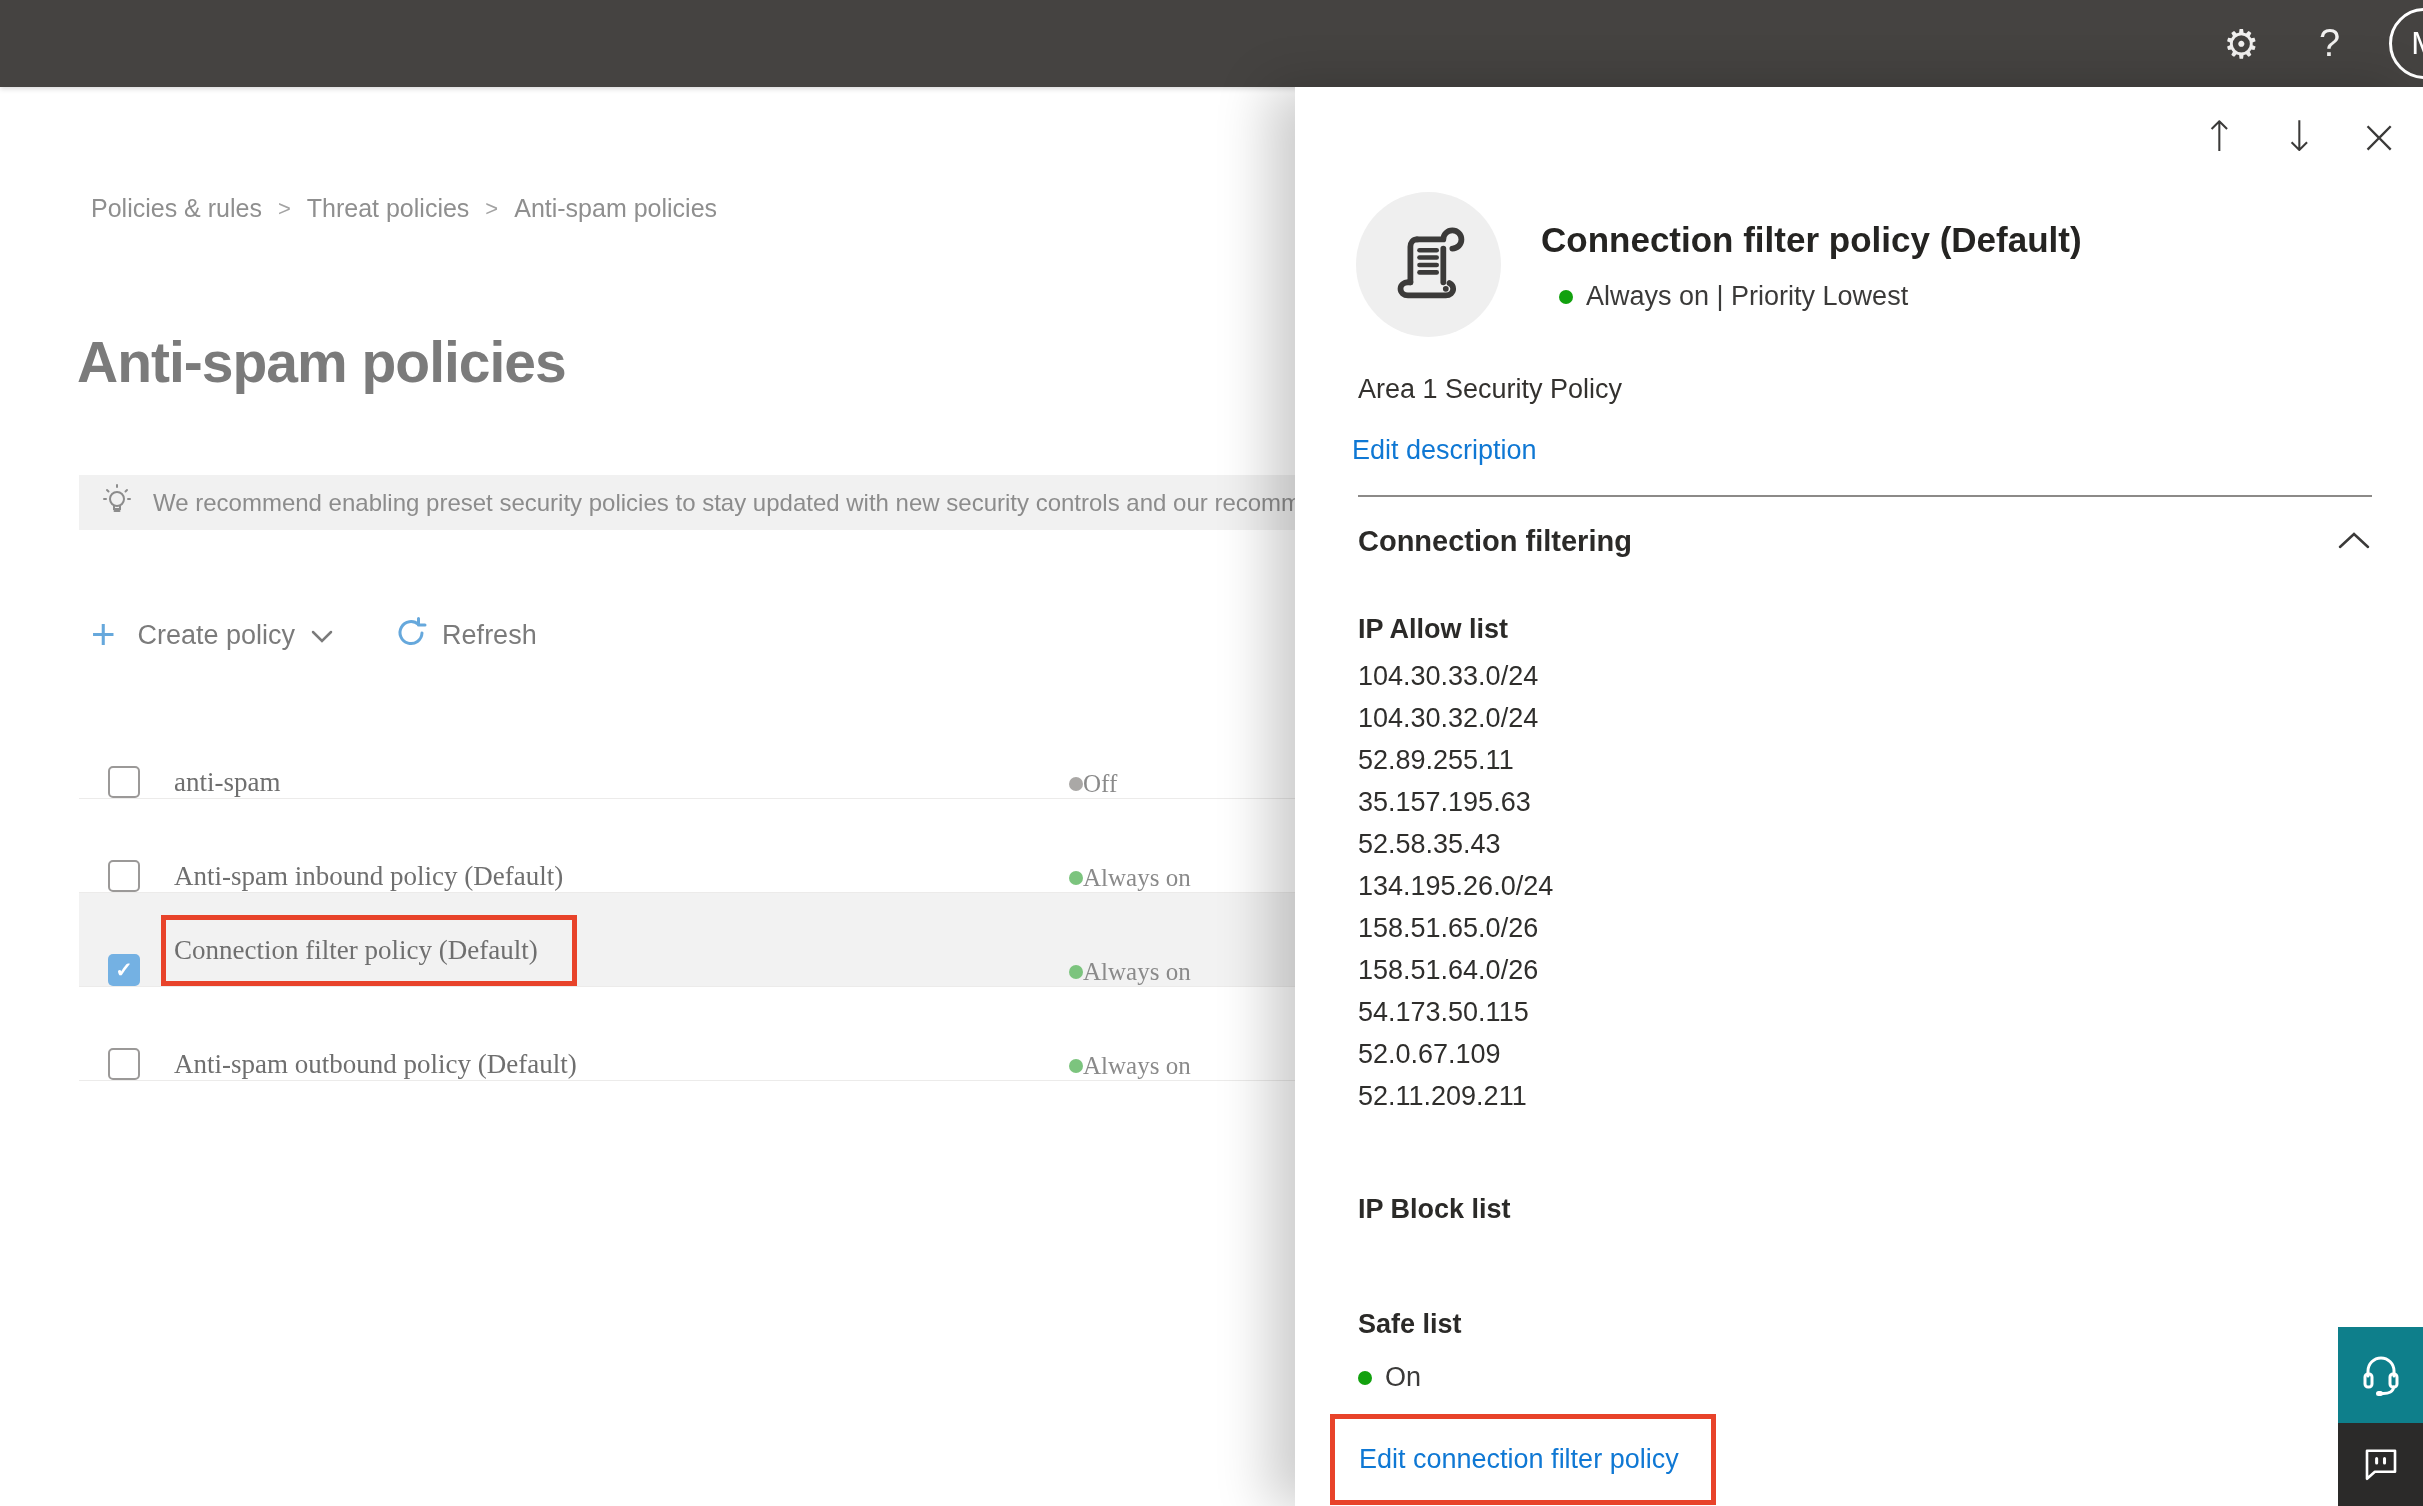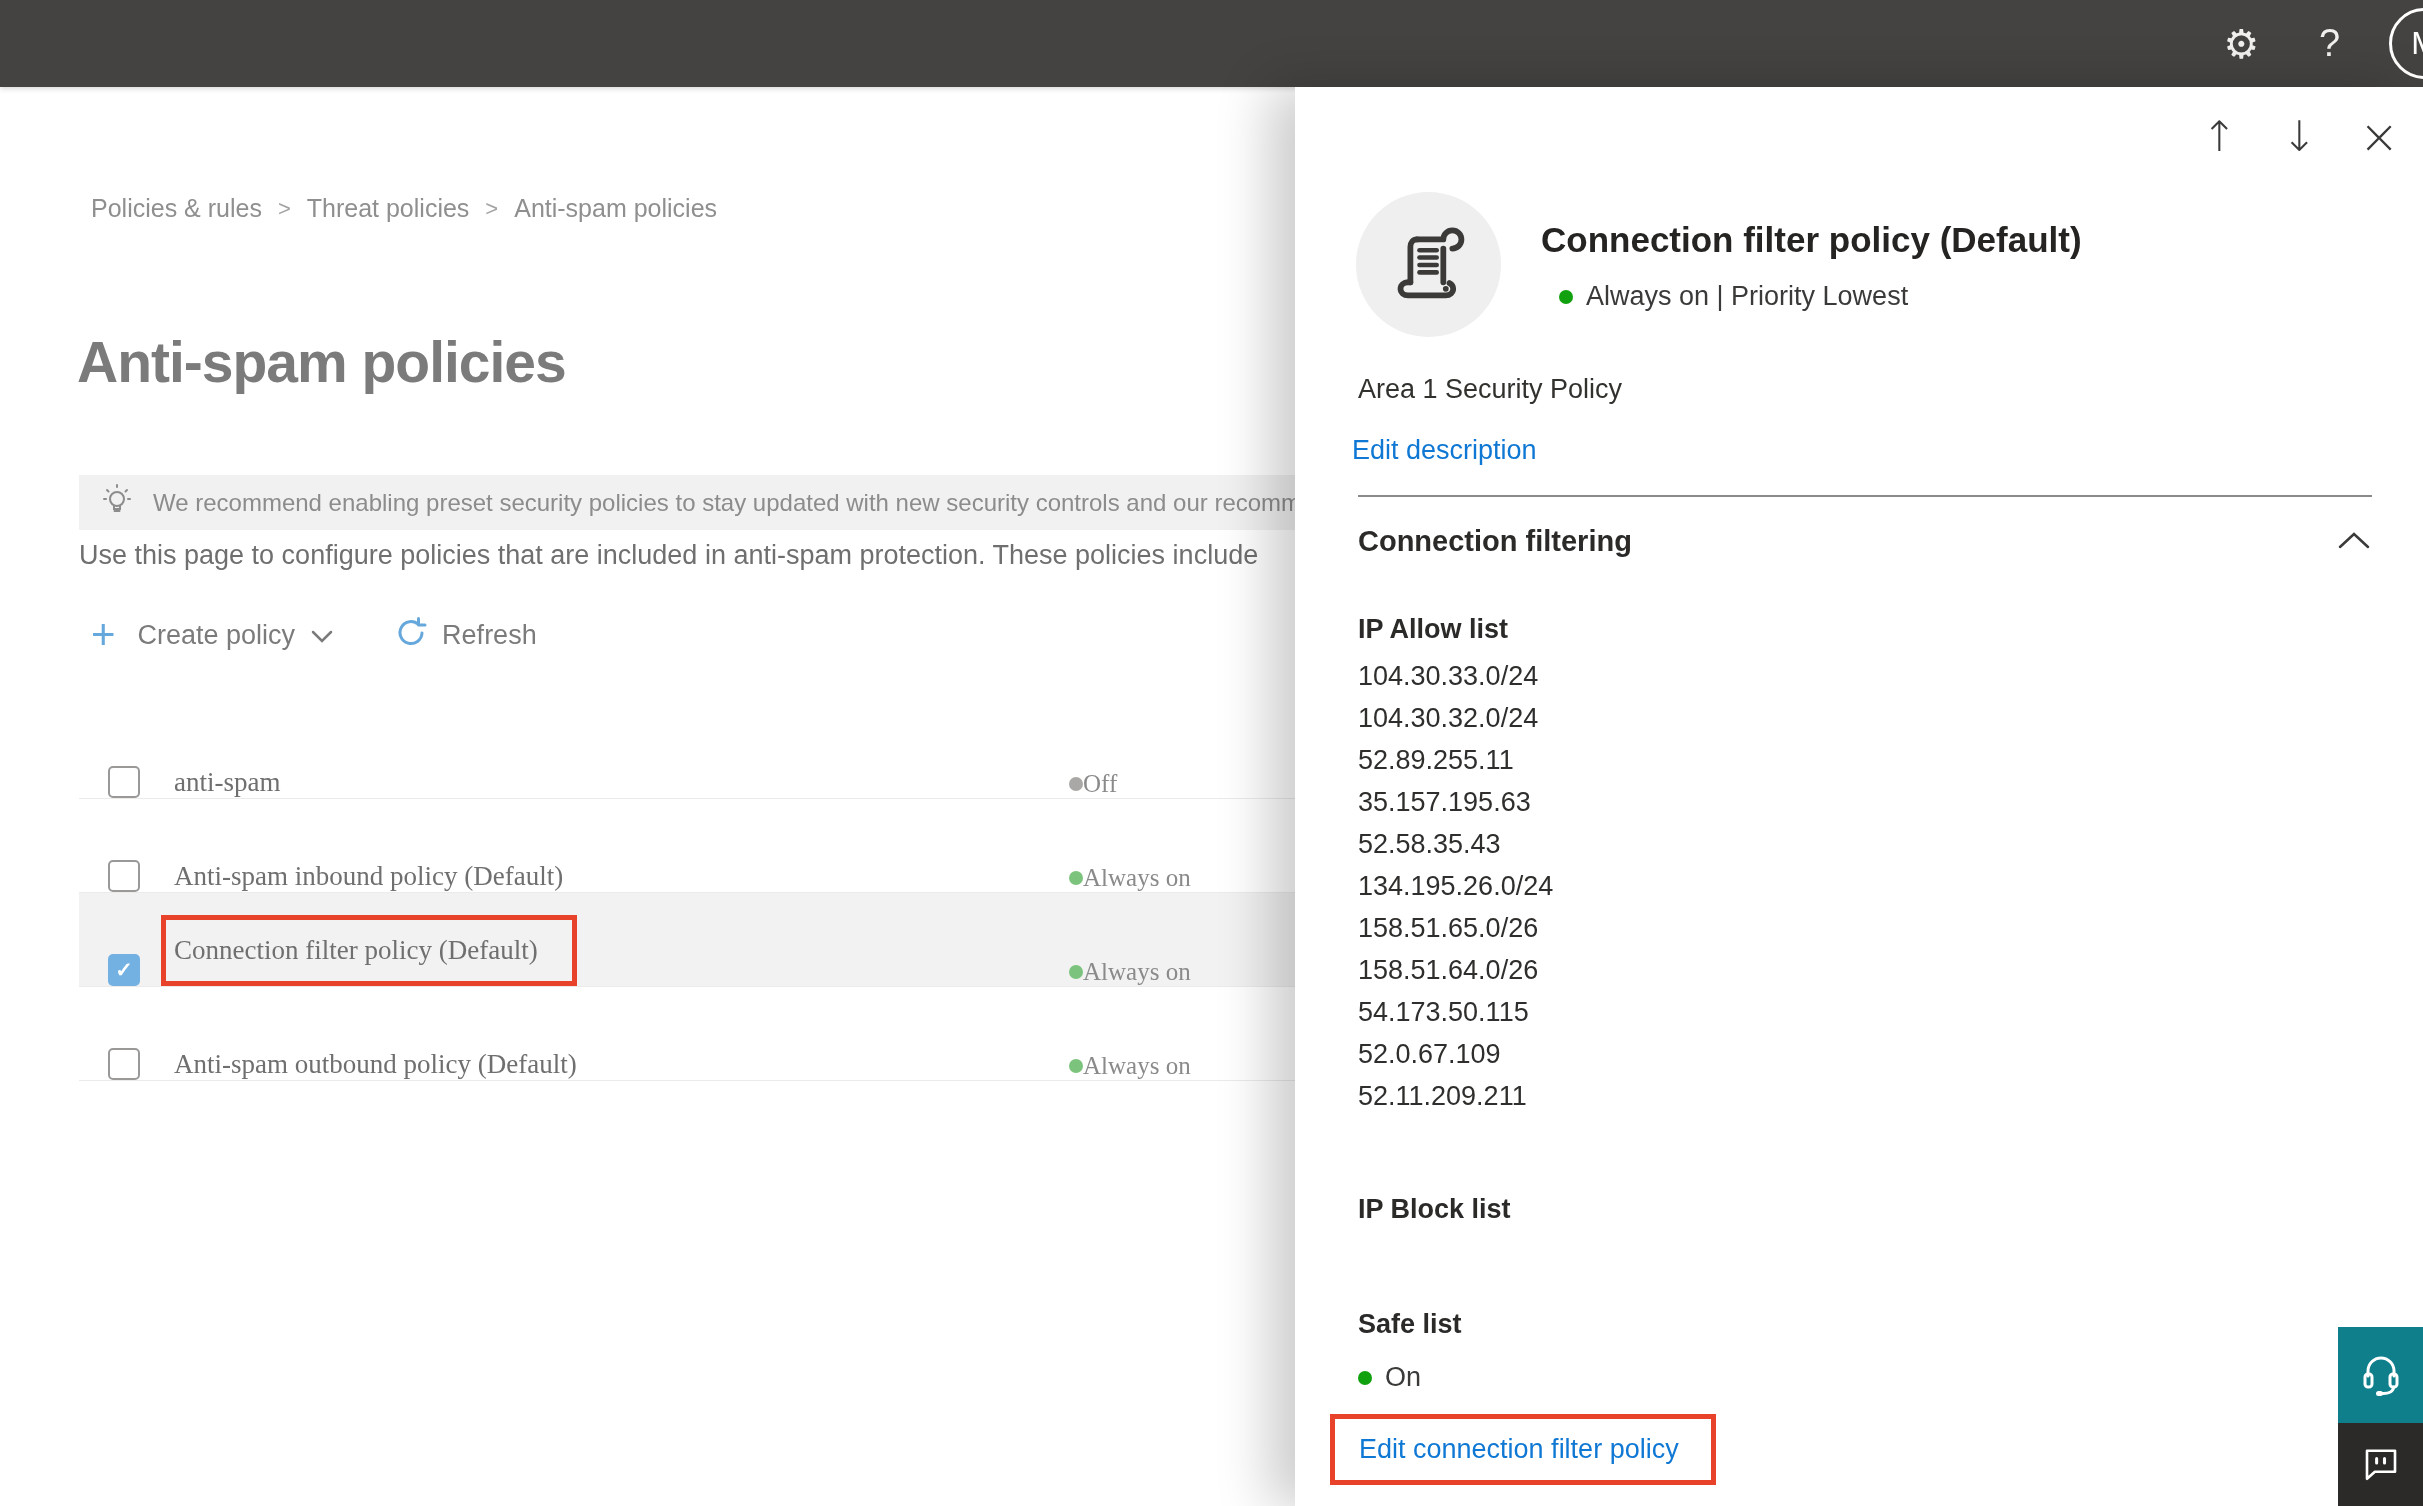--- a/index.html
+++ b/index.html
@@ -86,21 +86,21 @@
   .fly-divider { position:absolute; left:63px; top:408px; width:1014px; height:2px; background:#8c8a88; }
   .fly-section { position:absolute; left:63px; top:438px; font-size:29px; font-weight:700; color:#2b2a28; }
   .fly-chevron { position:absolute; left:1042px; top:444px; cursor:pointer; }
   .fly-allow-label { position:absolute; left:63px; top:527px; font-size:27px; font-weight:700; color:#2b2a28; }
   .fly-ips { position:absolute; left:63px; top:568px; }
   .ip-item { font-size:27px; color:#2f2e2c; line-height:42px; }
   .fly-block-label { position:absolute; left:63px; top:1107px; font-size:27px; font-weight:700; color:#2b2a28; }
   .fly-safe-label { position:absolute; left:63px; top:1222px; font-size:27px; font-weight:700; color:#2b2a28; }
   .fly-on { position:absolute; left:63px; top:1275px; display:flex; align-items:center; gap:13px; }
   .fly-on .stxt { font-size:27px; color:#3b3a39; }
-  .fly-editbox { position:absolute; left:35px; top:1327px; width:386px; height:71px;
+  .fly-editbox { position:absolute; left:35px; top:1327px; width:386px; height:91px;
                  border:5px solid var(--annotation-red,#e8432a); display:flex; align-items:center; }
   .fly-editbox .fly-link { margin-left:24px; white-space:nowrap; }
 
   
   .support-btn { position:absolute; left:2338px; top:1327px; width:85px; height:96px;
                  background:var(--teal,#0e7f8b); z-index:70; display:flex; align-items:center;
                  justify-content:center; cursor:pointer; }
   .feedback-btn { position:absolute; left:2338px; top:1423px; width:85px; height:84px;
                   background:var(--dark-btn,#2b2a29); z-index:70; display:flex; align-items:center;
                   justify-content:center; cursor:pointer; }
@@ -139,21 +139,20 @@
             <path d="M8 7 l1.5 1.5"></path>
             <path d="M28 7 l-1.5 1.5"></path>
             <path d="M5 16 h2"></path>
             <path d="M29 16 h2"></path>
           </g>
         </svg>
       </span>
       <span class="banner-text">We recommend enabling preset security policies to stay updated with new security controls and our recomme</span>
     </div>
 
-    <div class="page-desc">Use this page to configure policies that are included in anti-spam protection. These policies include</div>
 
     <div class="toolbar">
       <div class="tb-btn">
         <span class="plus-icon">+</span>
         <span class="tb-label">Create policy</span>
         <span class="chev-down">
           <svg width="22" height="13" viewBox="0 0 22 13">
               <polyline points="2,2 11,11 20,2" fill="none" stroke="#7b7b7b" stroke-width="2.5" stroke-linecap="round"></polyline>
             </svg>
         </span>

